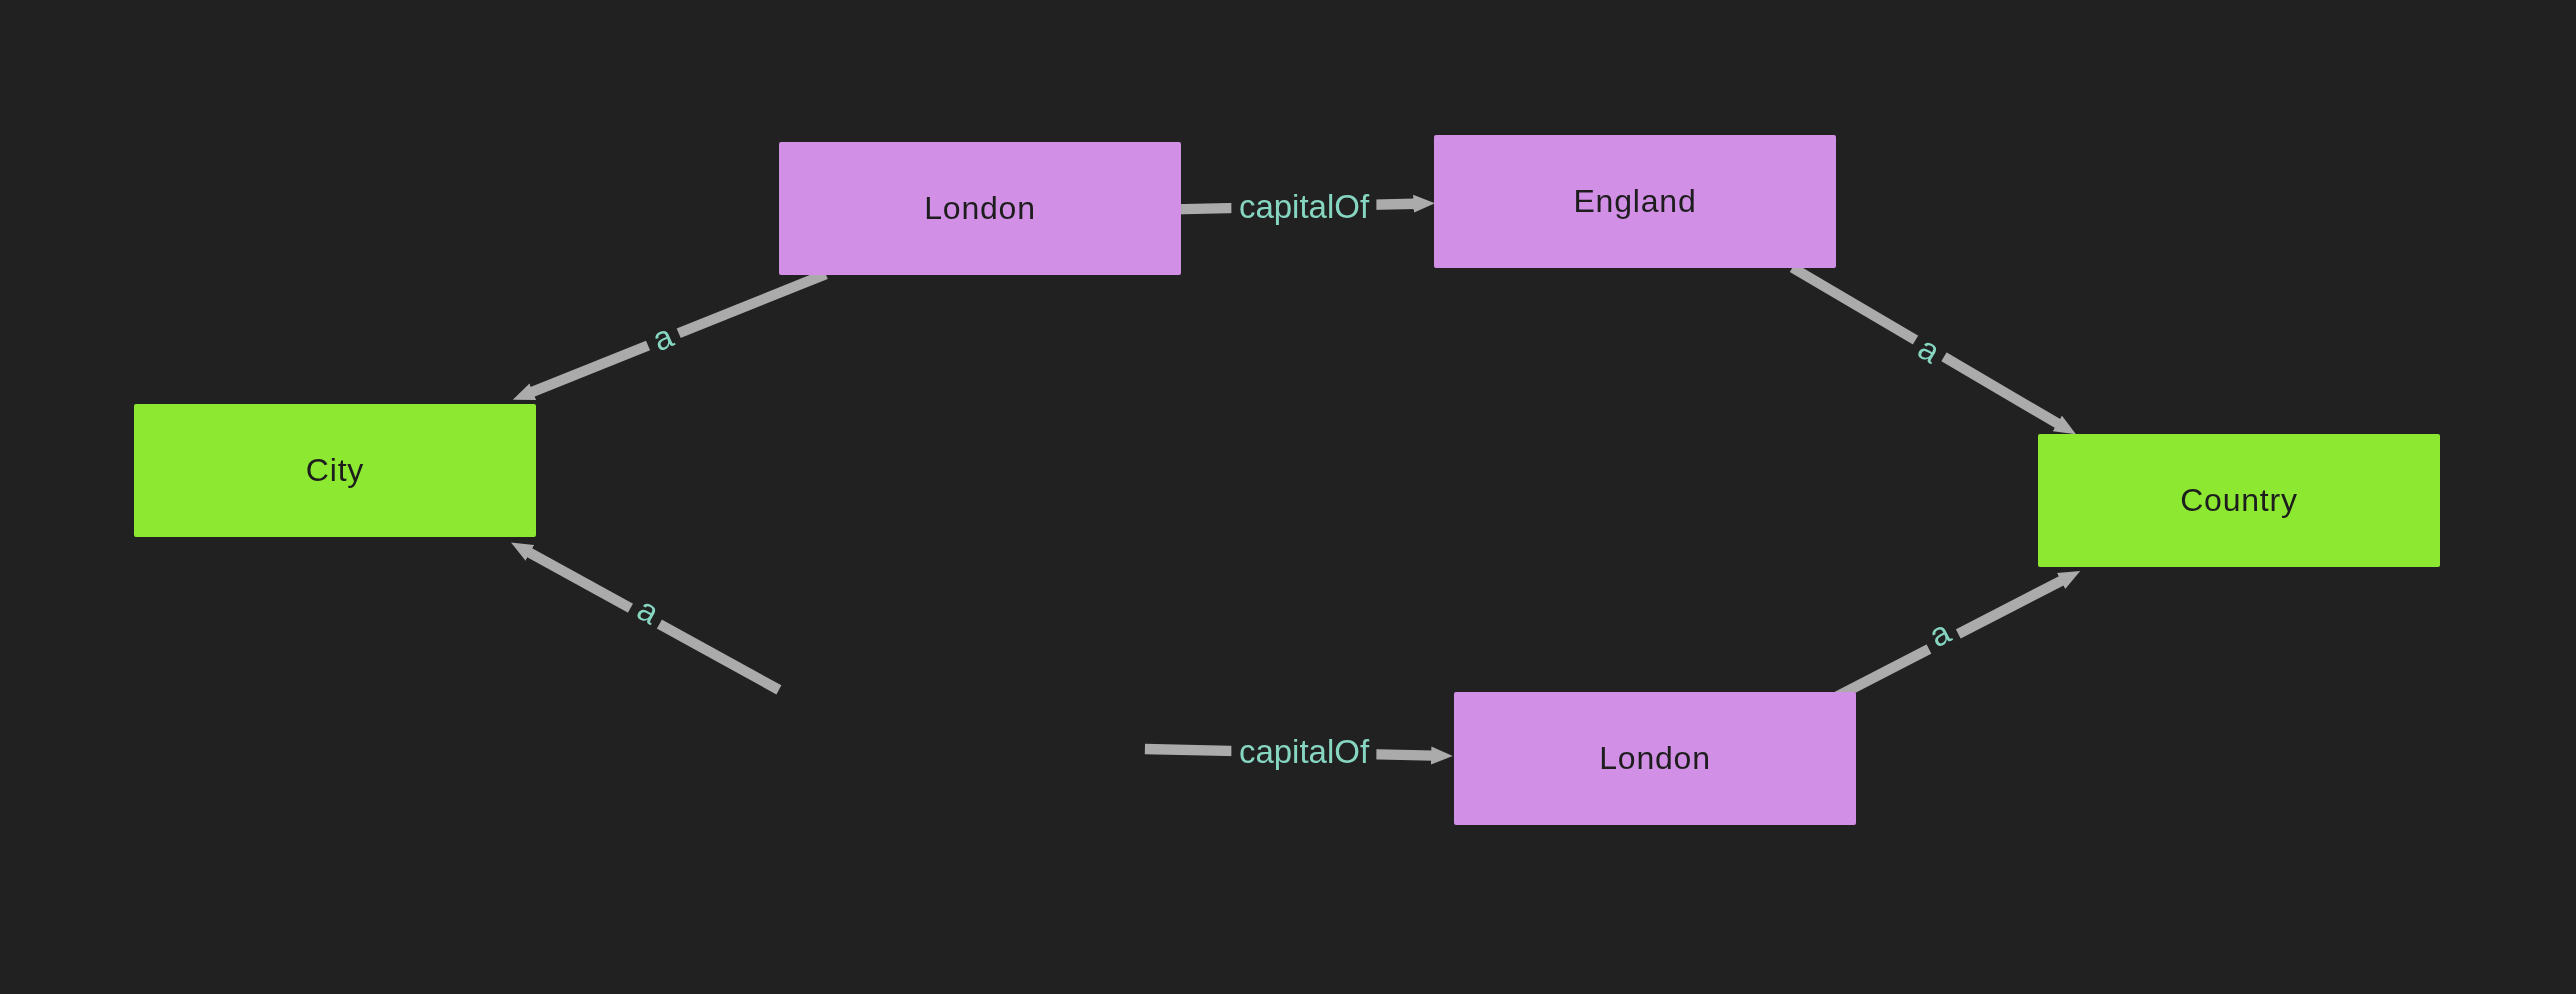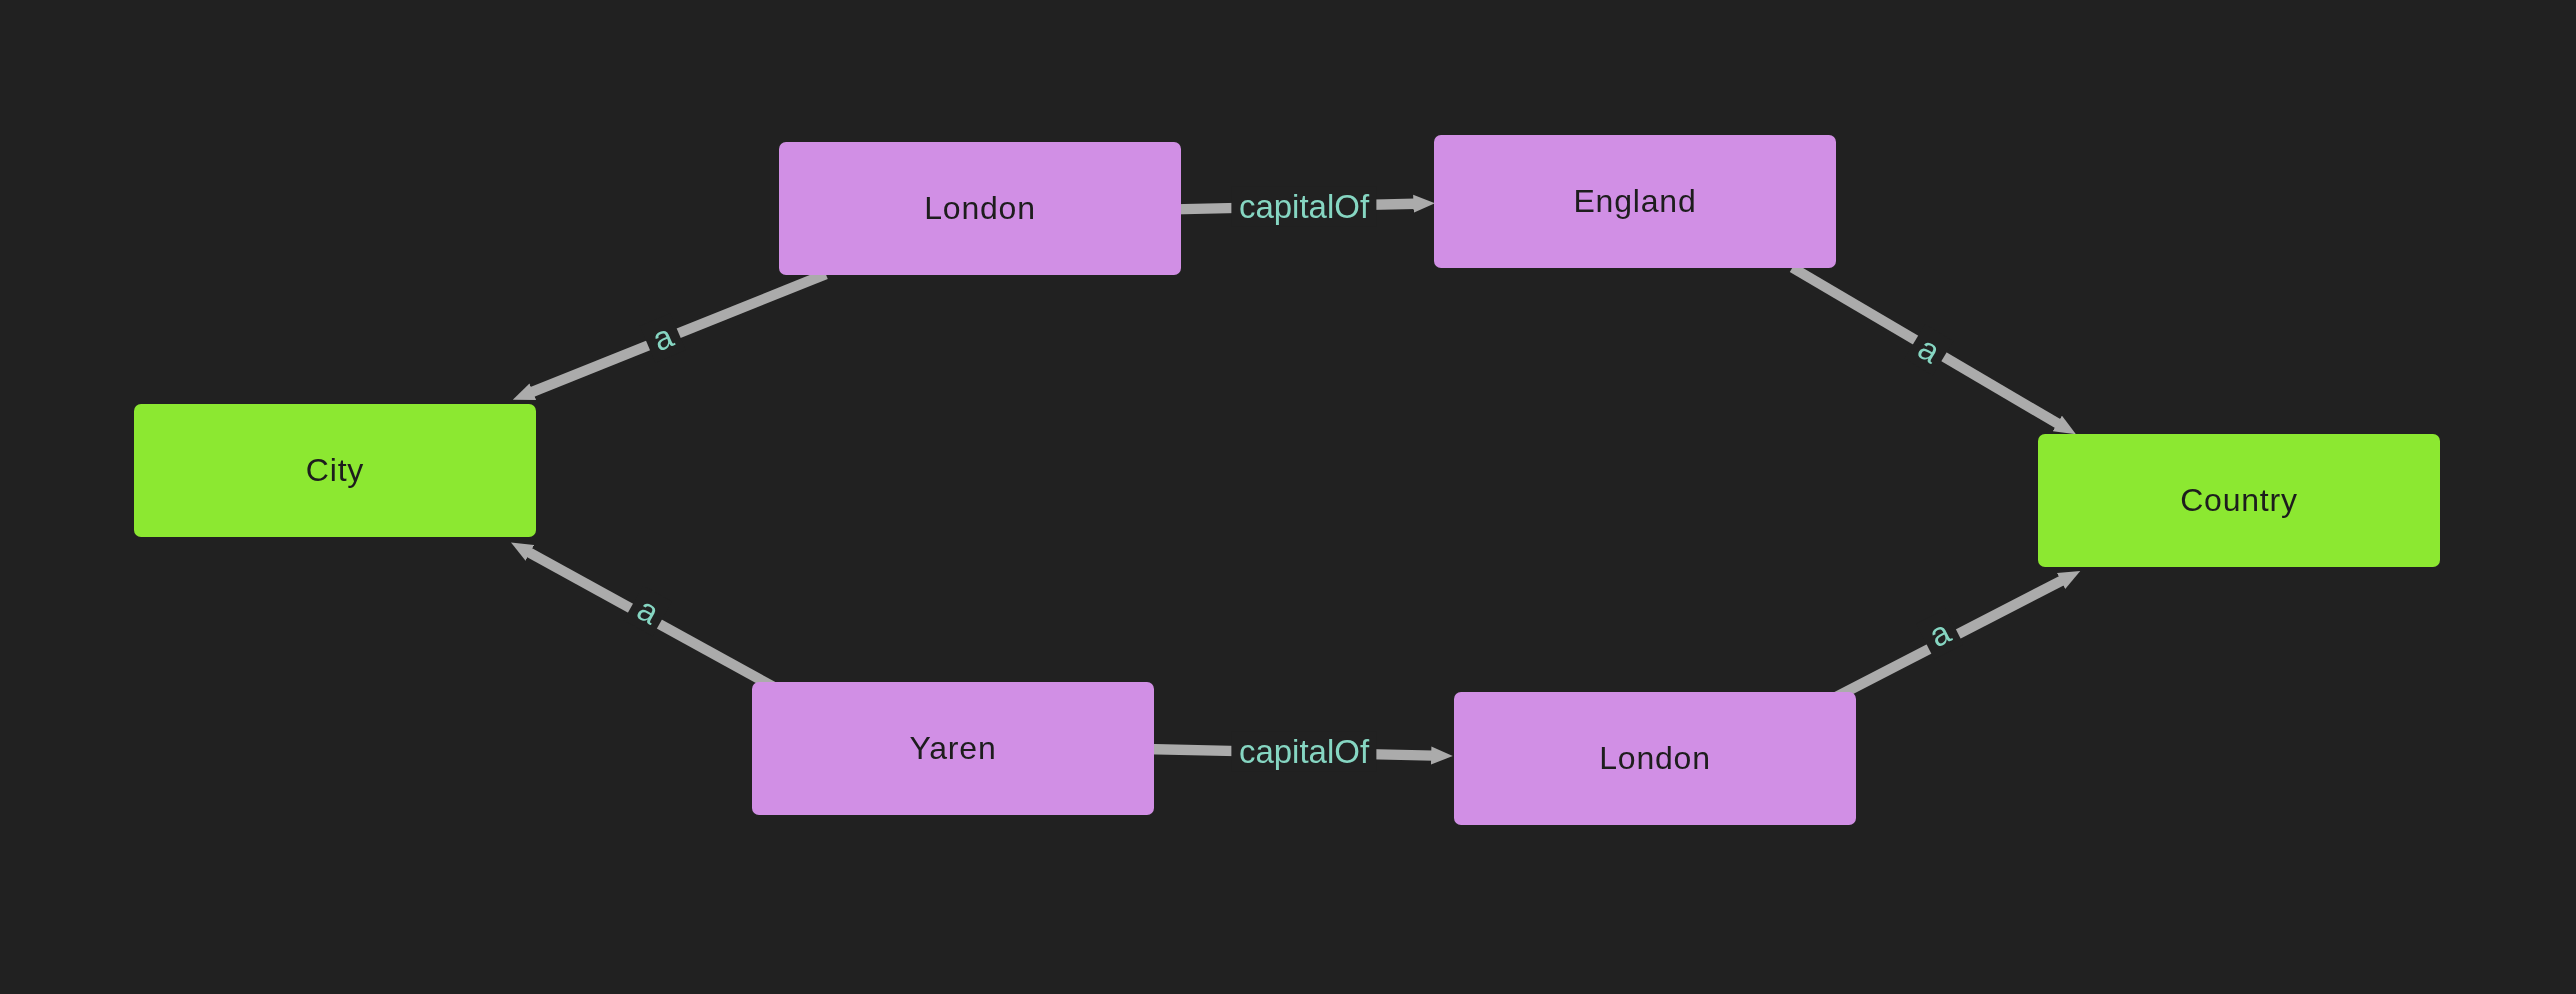--- a/index.html
+++ b/index.html
@@ -23,21 +23,21 @@
   }
   .edge-line {
     stroke: #ababab;
     stroke-width: 11px;
     fill: none;
   }
   .node {
     position: absolute;
     width: 402px;
     height: 133px;
-    border-radius: 7px;
+    border-radius: 2px;
     display: flex;
     align-items: center;
     justify-content: center;
     font-size: 32px;
     font-weight: 500;
     letter-spacing: 0.8px;
     color: #1d1d1d;
     z-index: 2;
     box-sizing: border-box;
   }
@@ -97,23 +97,20 @@
   </div>
 
   <div class="node node--class n-city">
     <span>City</span>
   </div>
 
   <div class="node node--class n-country">
     <span>Country</span>
   </div>
 
-  <div class="node node--instance n-yaren">
-    <span>Yaren</span>
-  </div>
 
   <div class="node node--instance n-nauru">
     <span>London</span>
   </div>
 
   <span class="edge-label el-cap-top">capitalOf</span>
 
   <span class="edge-label el-cap-bottom">capitalOf</span>
 
   <span class="edge-label el-a-london-city">a</span>

